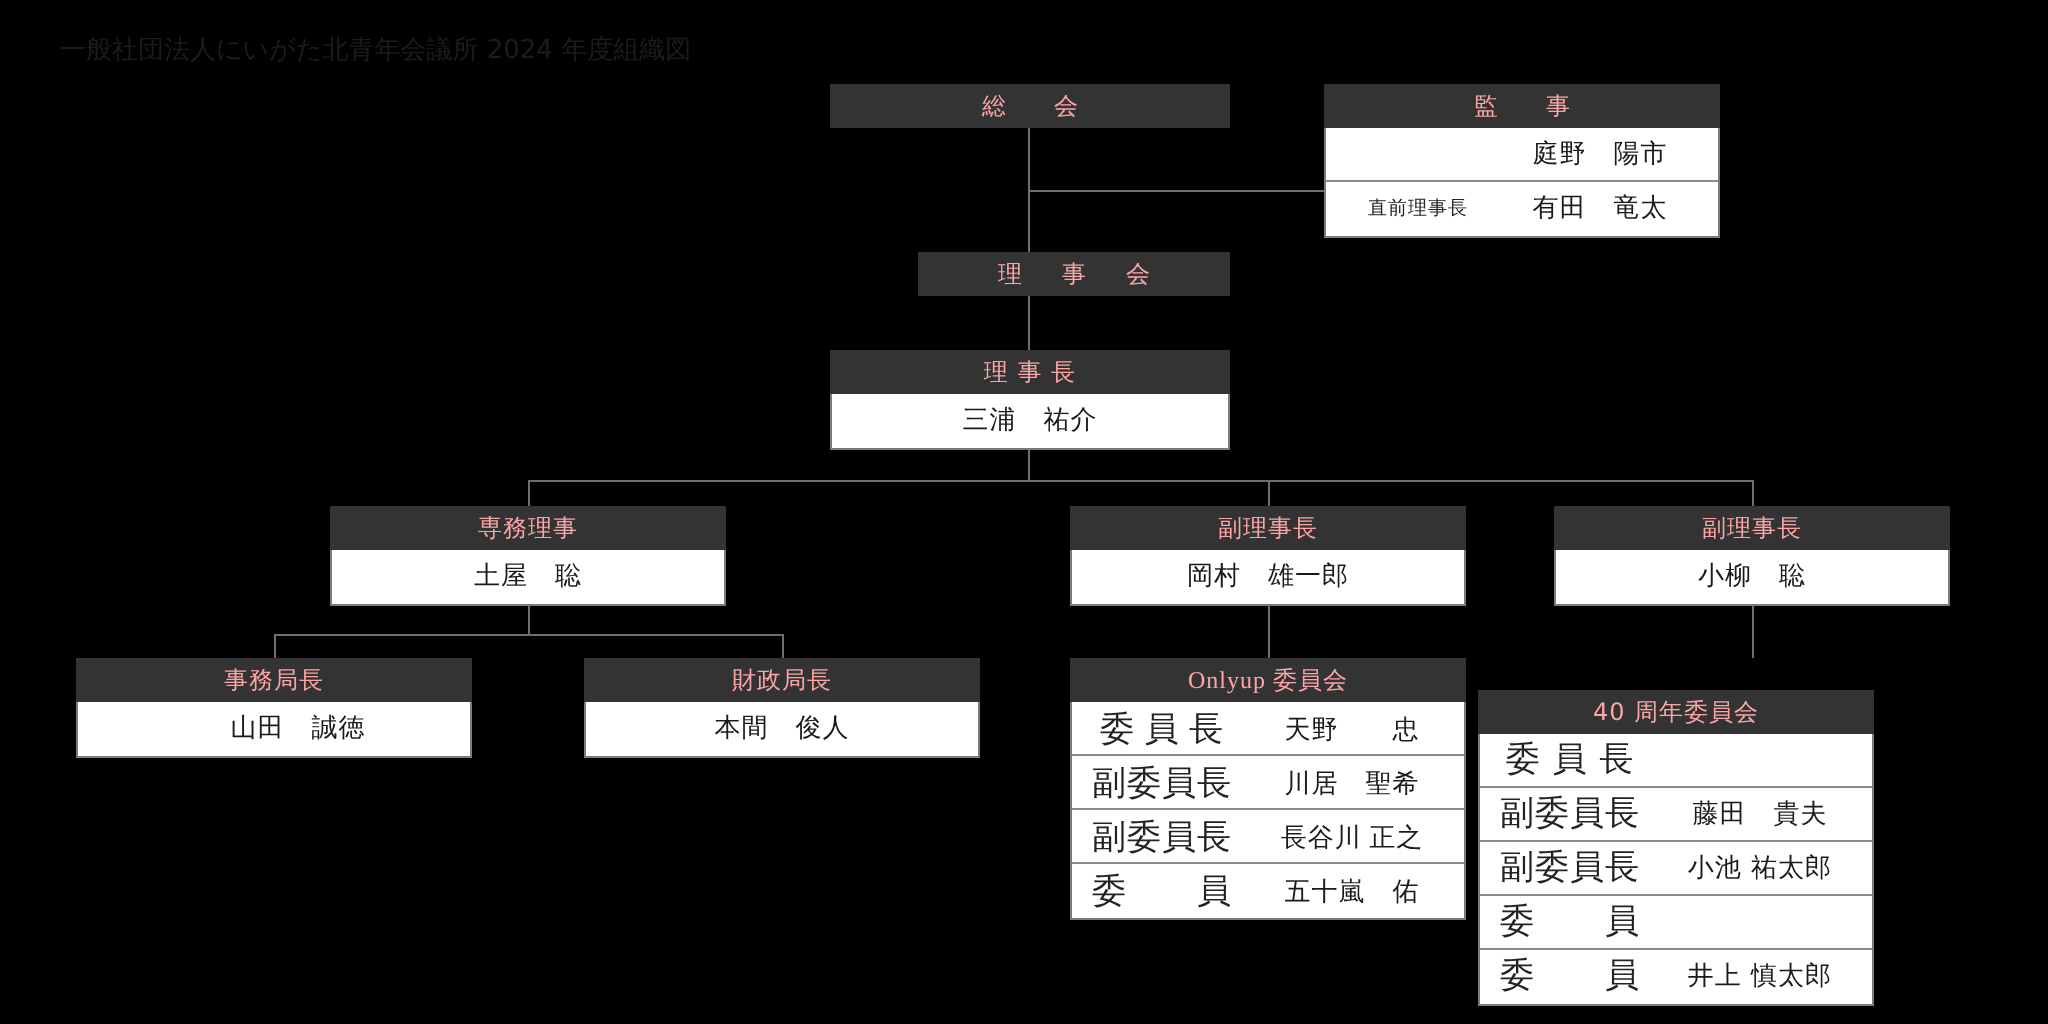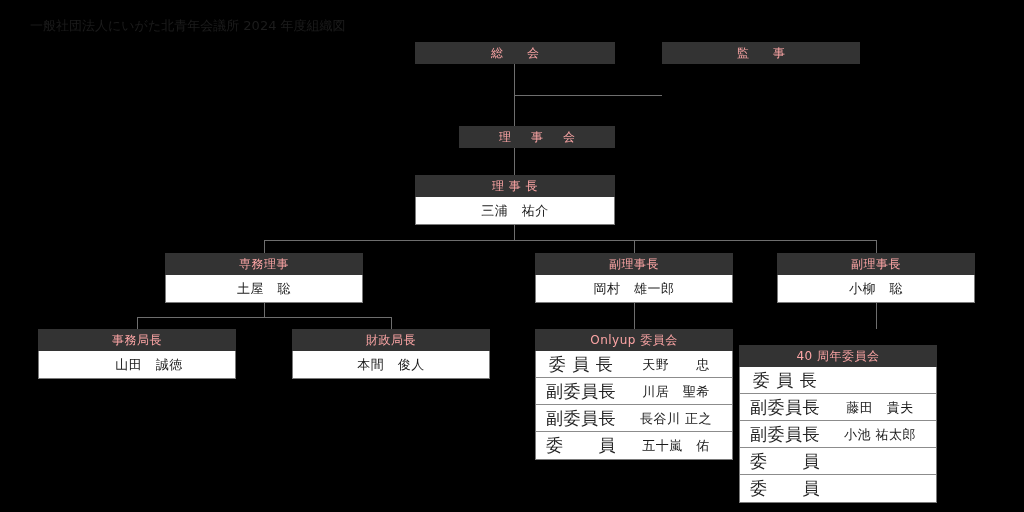--- a/index.html
+++ b/index.html
@@ -135,20 +135,30 @@
   <div class="ln vln" style="left:634px; top:303px; height:26px;"></div>
 
   <div class="ln vln" style="left:876px; top:303px; height:26px;"></div>
 
   <div class="node" style="left:415px; top:42px; width:200px;">
     <div class="node-head sp1">総　会</div>
   </div>
 
   <div class="node" style="left:662px; top:42px; width:198px;">
     <div class="node-head sp1">監　事</div>
+    <div class="node-body">
+      <div class="row arow center">
+        <span class="role"></span>
+        <span class="nm">庭野　陽市</span>
+      </div>
+      <div class="row arow center">
+        <span class="role">直前理事長</span>
+        <span class="nm">有田　竜太</span>
+      </div>
+    </div>
   </div>
 
   <div class="node" style="left:415px; top:126px; width:200px;padding-left:44px;">
     <div class="node-head sp2">理　事　会</div>
   </div>
 
   <div class="node" style="left:415px; top:175px; width:200px;">
     <div class="node-head">理 事 長</div>
     <div class="node-body">
       <div class="row center">
@@ -195,21 +205,21 @@
 
   <div class="node" style="left:292px; top:329px; width:198px;">
     <div class="node-head">財政局長</div>
     <div class="node-body">
       <div class="row center">
         <span class="nm" style="width:100%;">本間　俊人</span>
       </div>
     </div>
   </div>
 
-  <div class="node" style="left:535px; top:329px; width:198px;">
+  <div class="node" style="left:535px; top:329px; width:198px;font-family:Liberation Serif, serif;">
     <div class="node-head">Onlyup 委員会</div>
     <div class="node-body">
       <div class="row crow">
         <span class="role">委 員 長</span>
         <span class="nm">天野　　忠</span>
       </div>
       <div class="row crow">
         <span class="role">副委員長</span>
         <span class="nm">川居　聖希</span>
       </div>
@@ -236,17 +246,18 @@
       </div>
       <div class="row crow">
         <span class="role">副委員長</span>
         <span class="nm">小池 祐太郎</span>
       </div>
       <div class="row crow">
         <span class="role">委　　員</span>
       </div>
       <div class="row crow">
         <span class="role">委　　員</span>
+        <span class="nm">井上 慎太郎</span>
       </div>
     </div>
   </div>
 
 </div>
 
 </body></html>

